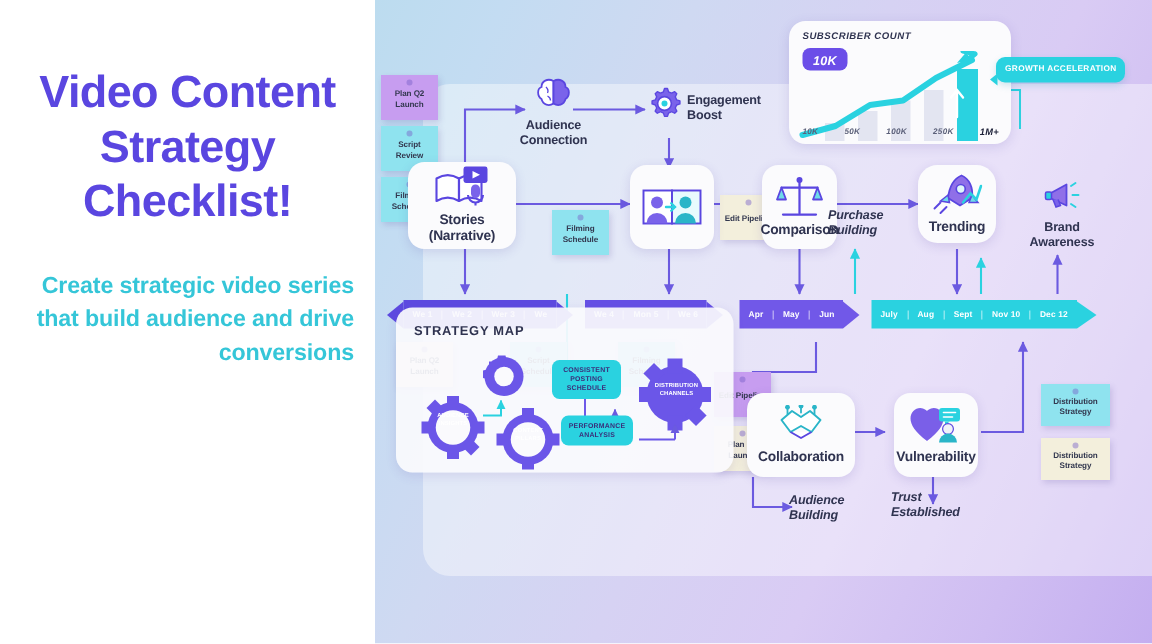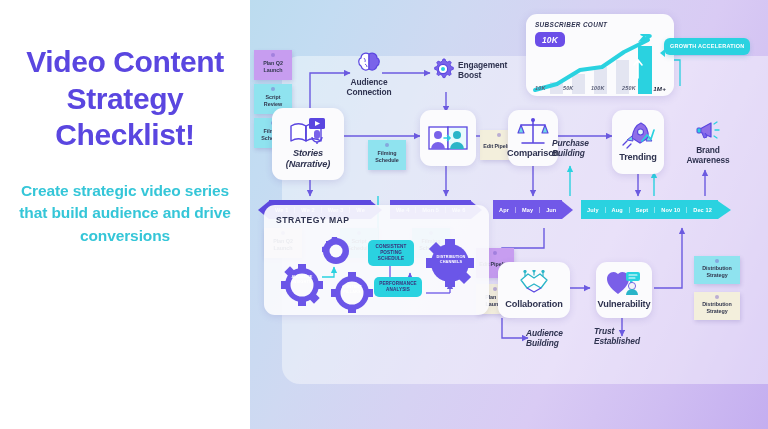--- a/index.html
+++ b/index.html
@@ -28,21 +28,21 @@
     color: #5a46e0;
     text-align: center;
     letter-spacing: -0.4px;
   }
   .subhead {
     margin-top: 26px;
     font-size: 15.5px;
     line-height: 1.45;
     font-weight: 700;
     color: #35c6d8;
-    text-align: center;
+    text-align: right;
     letter-spacing: -0.1px;
   }
 
   
   .right-panel {
     flex: 1 1 auto;
     height: 429px;
     position: relative;
     background: linear-gradient(115deg,
         #bcdcef 0%, #c3dcf2 12%, #cfd9f2 30%,
@@ -337,21 +337,21 @@
     <div class="sticky cyan" style="left:4px;  top:118px;">
       <span>Filming Schedule</span>
       </div>
     <div class="sticky cyan" style="left:118px;top:140px;">
       <span>Filming Schedule</span>
       </div>
     <div class="sticky cream" style="left:230px;top:130px;">
       <span>Edit Pipeline</span>
       </div>
 
-    <div class="node" style="left:22px; top:108px; width:72px; height:72px;font-style:italic;">
+    <div class="node" style="left:22px; top:108px; width:72px; height:58px;">
       <div class="nicon">
         <svg width="40" height="28" viewBox="0 0 40 28">
           <path d="M3,9 C8,6 13,6 18,9 L18,24 C13,21 8,21 3,24 Z" fill="#fff" stroke="#5a46e0" stroke-width="1.4" stroke-linejoin="round"></path>
           <path d="M18,9 C23,6 28,6 33,9 L33,24 C28,21 23,21 18,24 Z" fill="#fff" stroke="#5a46e0" stroke-width="1.4" stroke-linejoin="round"></path>
           <path d="M18,9 L18,24" stroke="#5a46e0" stroke-width="1.4"></path>
           <rect x="21" y="1" width="16" height="11" rx="1.6" fill="#5a46e0"></rect>
           <path d="M27,4 L32,6.5 L27,9 Z" fill="#fff"></path>
           <rect x="26" y="13" width="6" height="9" rx="3" fill="#7a63ea"></rect>
           <path d="M24,20 a5,5 0 0,0 10,0" stroke="#5a46e0" stroke-width="1.4" fill="none"></path>
           <path d="M29,25 L29,27" stroke="#5a46e0" stroke-width="1.4"></path>
@@ -382,21 +382,21 @@
         <svg width="32" height="28" viewBox="0 0 32 28">
           <path d="M16,3 L16,25 M5,26 L27,26 M4,8 L28,8" stroke="#5a46e0" stroke-width="1.5" stroke-linecap="round"></path>
           <circle cx="16" cy="3" r="2" fill="#5a46e0"></circle>
           <path d="M4,8 L1,16 L7,16 Z" fill="#6fdbe8" stroke="#5a46e0" stroke-width="1.2" stroke-linejoin="round"></path>
           <path d="M28,8 L25,16 L31,16 Z" fill="#6fdbe8" stroke="#5a46e0" stroke-width="1.2" stroke-linejoin="round"></path>
         </svg>
       </div>
       <div class="nlabel">Comparison</div>
     </div>
 
-    <div class="node" style="left:362px; top:110px; width:52px; height:64px;">
+    <div class="node" style="left:362px; top:110px; width:52px; height:52px;border-radius:13px;">
       <div class="nicon">
         <svg width="34" height="28" viewBox="0 0 34 28">
           <path d="M20,2 C25,4 28,10 27,17 L19,22 L11,17 C12,9 15,4 20,2 Z" fill="#8f6fe8" stroke="#5a46e0" stroke-width="1.2"></path>
           <circle cx="19.5" cy="11" r="3" fill="#dff6fa" stroke="#5a46e0" stroke-width="1.1"></circle>
           <path d="M11,15 L6,19 L12,20 Z" fill="#6fdbe8" stroke="#5a46e0" stroke-width="1"></path>
           <path d="M27,15 L31,20 L25,20 Z" fill="#6fdbe8" stroke="#5a46e0" stroke-width="1"></path>
           <path d="M2,24 l4,-4 M6,27 l4,-4" stroke="#5a46e0" stroke-width="1.3" stroke-linecap="round"></path>
           <path d="M21,20 L26,14 L30,18 L33,9" stroke="#2ad2e0" stroke-width="1.7" fill="none" stroke-linecap="round"></path>
         </svg>
       </div>

